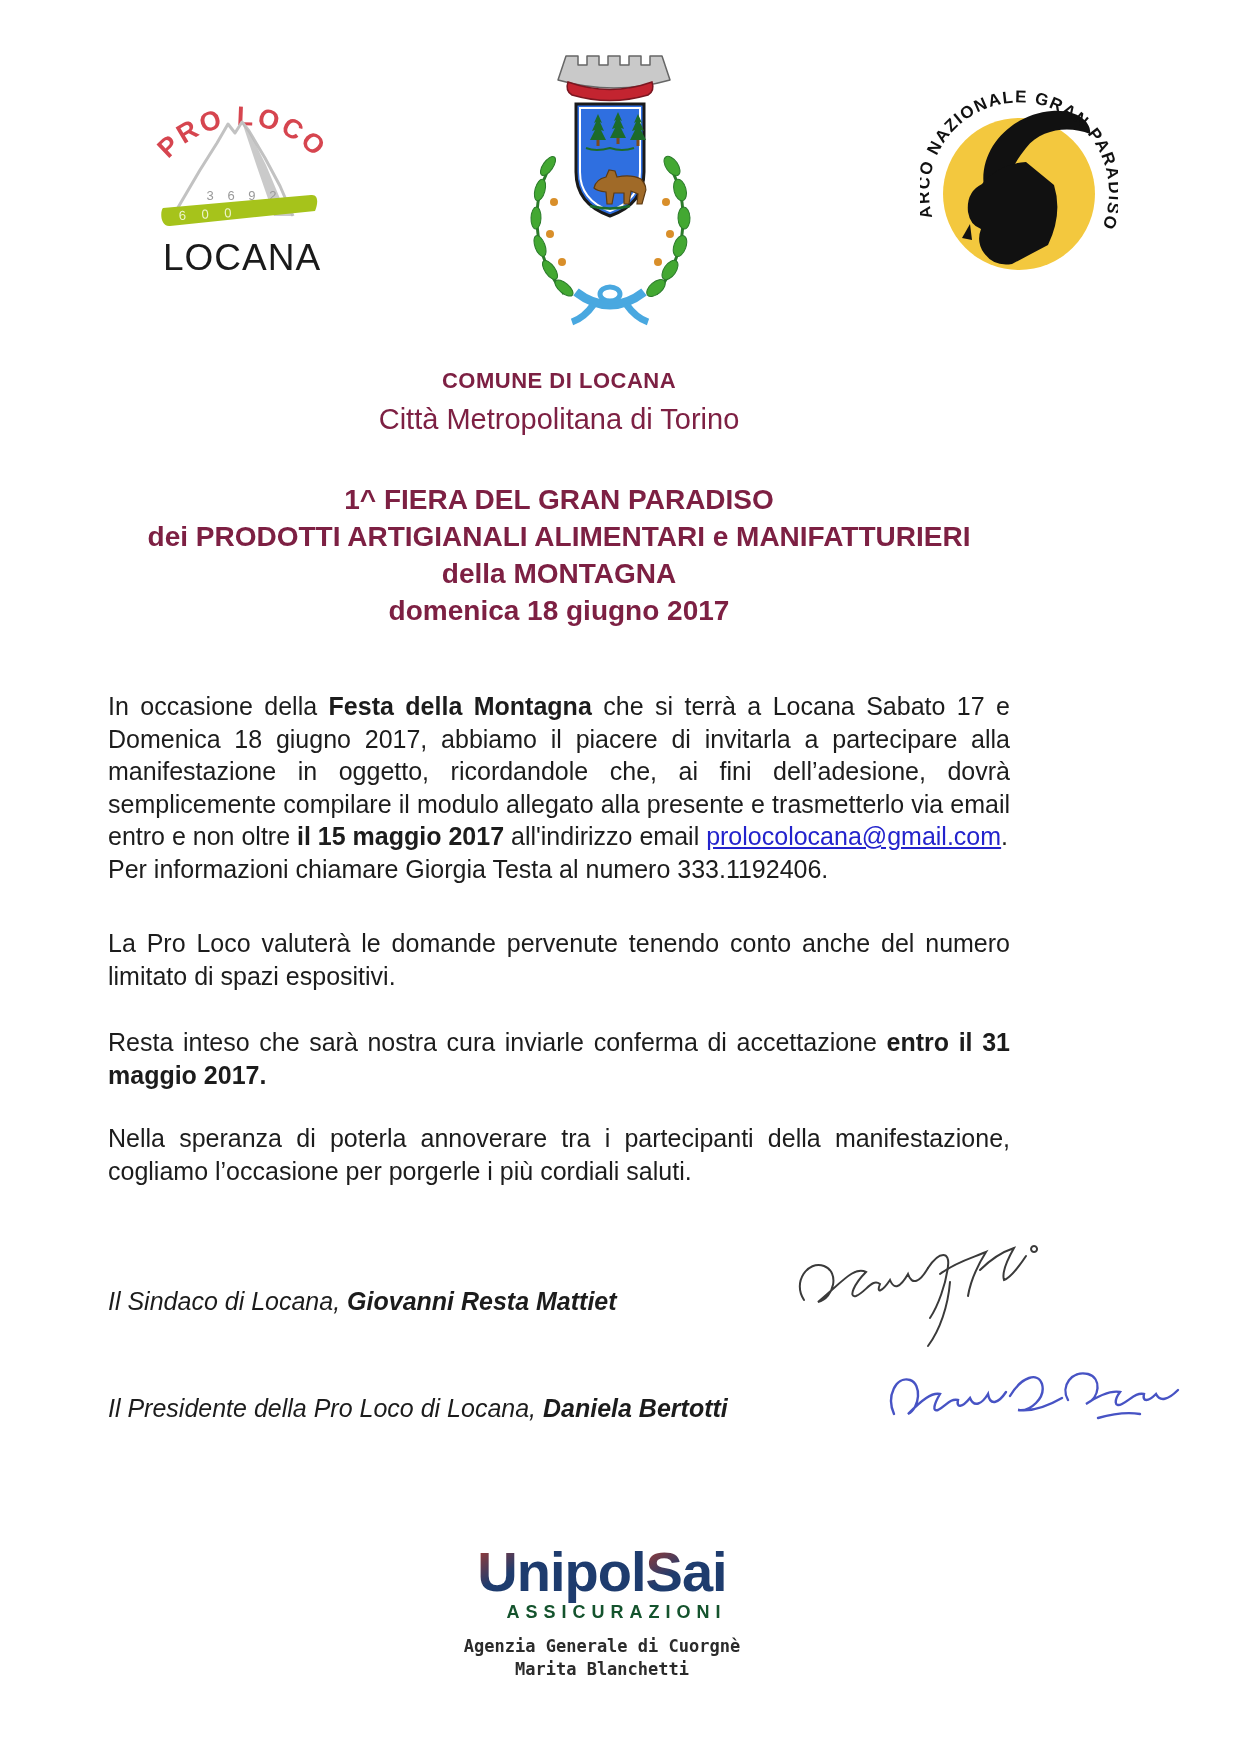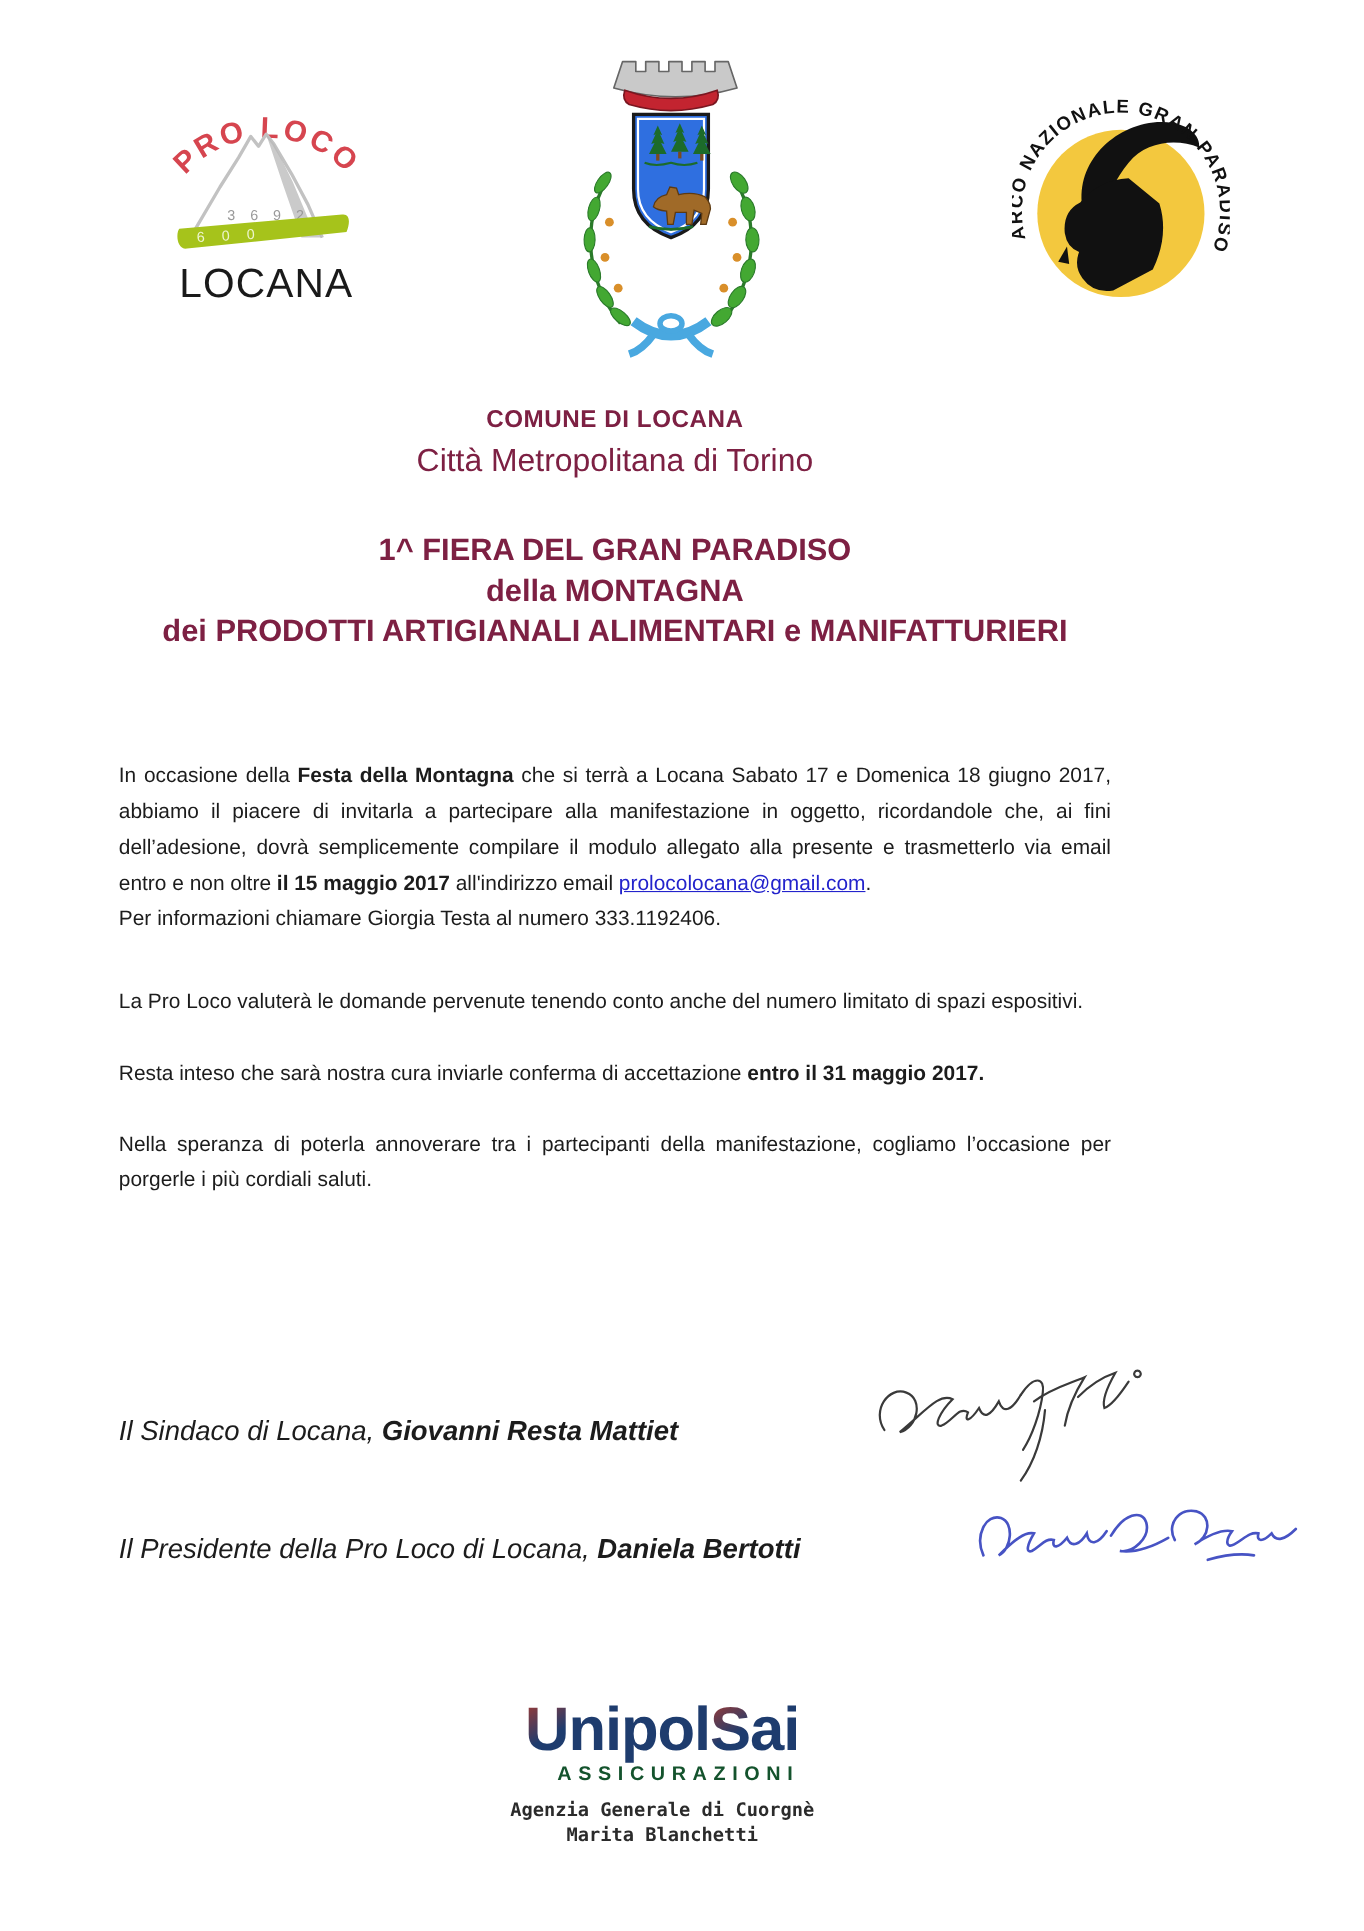--- a/index.html
+++ b/index.html
@@ -13,21 +13,21 @@
   #logo-pngp{left:920px;top:66px;width:198px;height:226px;}
 
   
   .titles{position:absolute;left:108px;width:902px;text-align:center;color:#7d2043;}
   #t-comune{top:368px;font-size:22px;font-weight:bold;letter-spacing:.5px;}
   #t-citta{top:403px;font-size:29px;font-weight:normal;}
   #t-event{top:481px;font-size:28px;font-weight:bold;line-height:37px;}
 
   
   .doc-body{position:absolute;left:108px;top:690px;width:902px;
-            font-size:19px;line-height:32.5px;text-align:justify;}
+            font-size:25px;line-height:32.5px;text-align:justify;}
   .doc-body p{margin:0;}
   .doc-body .gap-l{margin-top:42px;}
   .doc-body .gap-m{margin-top:34px;}
   .doc-body .gap-s{margin-top:31px;}
   a.mail{color:#2323cc;text-decoration:underline;}
   b{font-weight:bold;}
 
   .sig-line{position:absolute;left:108px;width:760px;font-size:25px;font-style:italic;text-align:left;}
   #sig1{top:1287px;}
   #sig2{top:1394px;}
@@ -138,22 +138,23 @@
     <path id="pngp-ring" d="M 14 156 A 90 90 0 1 1 184 156" fill="none"></path>
     <text font-size="17" font-weight="bold" fill="#111111" letter-spacing="1.5" font-family="Liberation Sans, sans-serif">
       <textPath href="#pngp-ring" startOffset="50%" text-anchor="middle">PARCO NAZIONALE GRAN PARADISO</textPath>
     </text>
   </svg>
 
   <div id="t-comune" class="titles">COMUNE DI LOCANA</div>
   <div id="t-citta" class="titles">Città Metropolitana di Torino</div>
   <div id="t-event" class="titles">
     <div>1^ FIERA DEL GRAN PARADISO</div>
+    <div>dei PRODOTTI ARTIGIANALI ALIMENTARI e MANIFATTURIERI</div>
     <div>della MONTAGNA</div>
-    <div>dei PRODOTTI ARTIGIANALI ALIMENTARI e MANIFATTURIERI</div>
+    <div>domenica 18 giugno 2017</div>
   </div>
 
   <div class="doc-body">
     <p><span>In occasione della </span><b>Festa della Montagna</b><span> che si terrà a Locana Sabato 17 e Domenica 18 giugno 2017, abbiamo il piacere di invitarla a partecipare alla manifestazione in oggetto, ricordandole che, ai fini dell’adesione, dovrà semplicemente compilare il modulo allegato alla presente e trasmetterlo via email entro e non oltre </span><b>il 15 maggio 2017</b><span> all'indirizzo email </span><a class="mail" href="#">prolocolocana@gmail.com</a><span>.</span></p>
     <p>Per informazioni chiamare Giorgia Testa al numero 333.1192406.</p>
     <p class="gap-l">La Pro Loco valuterà le domande pervenute tenendo conto anche del numero limitato di spazi espositivi.</p>
     <p class="gap-m"><span>Resta inteso che sarà nostra cura inviarle conferma di accettazione </span><b>entro il 31 maggio 2017.</b></p>
     <p class="gap-s">Nella speranza di poterla annoverare tra i partecipanti della manifestazione, cogliamo l’occasione per porgerle i più cordiali saluti.</p>
   </div>
 

